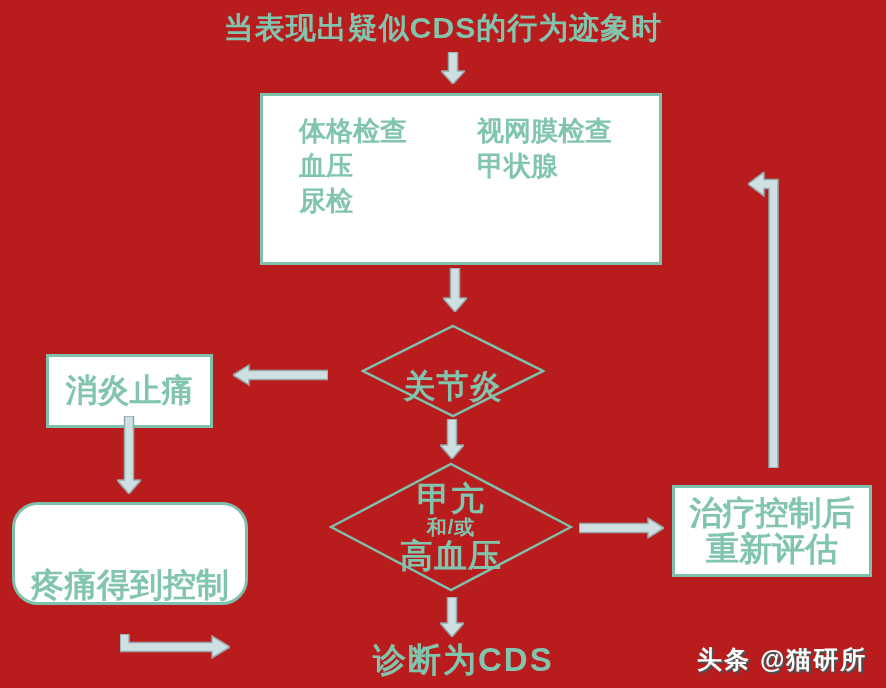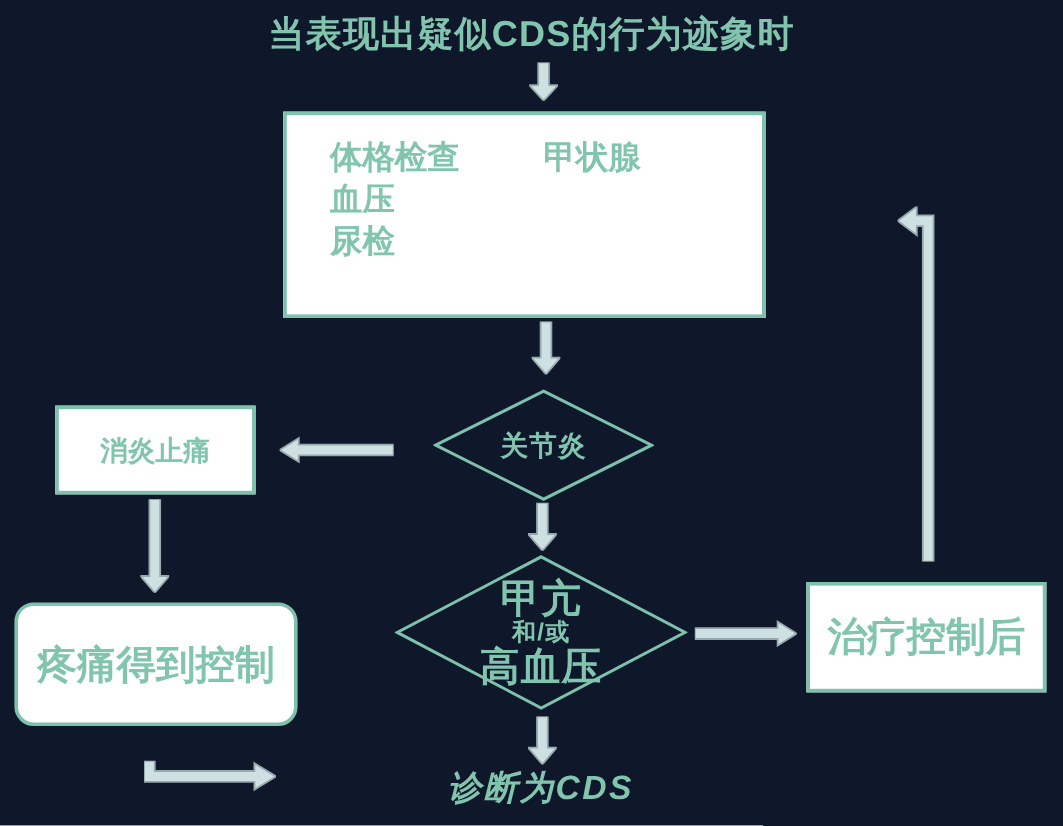--- a/index.html
+++ b/index.html
@@ -1,62 +1,63 @@
 <!DOCTYPE html>
 <html><head>
 <meta charset="utf-8">
 <style>
   html,body{margin:0;padding:0;background:#ffffff;}
   body{font-family:"Liberation Sans","DejaVu Sans",sans-serif;}
   #canvas{
-    position:relative;width:886px;height:688px;background:#0f172a;overflow:hidden;
+    position:relative;width:886px;height:688px;background:#b91c1c;overflow:hidden;
     font-weight:bold;color:#82c5af;
   }
   .abs{position:absolute;}
   .teal-text{color:#82c5af;font-weight:bold;letter-spacing:1px;}
   .box{
     position:absolute;border:3px solid #7ec2ad;background:#ffffff;
     display:flex;align-items:center;justify-content:center;text-align:center;
   }
-  .rounded{border-radius:16px;border-width:3px;}
+  .rounded{border-radius:26px;border-width:3px;justify-content:flex-end;}
   .diamond-svg polygon{fill:none;stroke:#7ec2ad;stroke-width:2.5;}
   .diamond-label{
     position:absolute;display:flex;flex-direction:column;align-items:center;justify-content:center;
     text-align:left;
   }
   .arrow polygon{fill:#cfe0e3;stroke:#97a9ad;stroke-width:1.5;stroke-linejoin:miter;}
   .title{font-size:30px;letter-spacing:1px;white-space:nowrap;}
   .exam-line{font-size:27px;line-height:35px;white-space:nowrap;}
-  .lbl-28{font-size:23px;white-space:nowrap;}
+  .lbl-28{font-size:32px;white-space:nowrap;margin-top:16px;}
   .lbl-26{font-size:33px;line-height:35px;white-space:nowrap;}
   .small-mid{font-size:20px;line-height:22px;}
-  .diagnosis{font-size:28px;letter-spacing:2px;white-space:nowrap;font-style:italic;}
+  .diagnosis{font-size:33px;letter-spacing:2px;white-space:nowrap;}
   .watermark{
     font-size:25px;color:#ffffff;letter-spacing:2px;white-space:nowrap;
     text-shadow:2px 2px 0 #4f4f4f, 1px 1px 0 #6a6a6a;
   }
 </style>
 </head>
 <body>
 
 <div id="canvas">
 
   <div class="abs title teal-text" style="left:0;top:8;width:886px;top:8px;text-align:center;">当表现出疑似CDS的行为迹象时</div>
 
   <svg class="abs arrow" style="left:441px;top:52px;" width="24" height="32" viewBox="0 0 24 32">
     <polygon points="7.5,0 16.5,0 16.5,19 24,19 12,32 0,19 7.5,19"></polygon>
   </svg>
 
-  <div class="box" style="left:236px;top:93px;width:396px;height:166px;text-decoration:underline;">
+  <div class="box" style="left:260px;top:93px;width:396px;height:166px;text-decoration:underline;">
     <div style="position:absolute;left:36px;top:18px;text-align:left;">
       <div class="exam-line">体格检查</div>
       <div class="exam-line">血压</div>
       <div class="exam-line">尿检</div>
     </div>
     <div style="position:absolute;left:214px;top:18px;text-align:left;">
+      <div class="exam-line">视网膜检查</div>
       <div class="exam-line">甲状腺</div>
     </div>
   </div>
 
   <svg class="abs arrow" style="left:443px;top:268px;" width="24" height="44" viewBox="0 0 24 44">
     <polygon points="7.5,0 16.5,0 16.5,30 24,30 12,44 0,30 7.5,30"></polygon>
   </svg>
 
   <svg class="abs diamond-svg" style="left:361px;top:324px;" width="184" height="94" viewBox="0 0 184 94">
     <polygon points="92,2 182,47 92,92 2,47"></polygon>
@@ -91,30 +92,32 @@
     <div class="small-mid">和/或</div>
     <div class="lbl-26">高血压</div>
   </div>
 
   <svg class="abs arrow" style="left:579px;top:516px;" width="85" height="24" viewBox="0 0 85 24">
     <polygon points="85,12 69,2 69,7.5 0,7.5 0,16.5 69,16.5 69,22"></polygon>
   </svg>
 
   <div class="box" style="left:672px;top:485px;width:194px;height:86px;flex-direction:column;">
     <div class="lbl-26" style="line-height:36px;">治疗控制后</div>
+    <div class="lbl-26" style="line-height:36px;">重新评估</div>
   </div>
 
   <svg class="abs arrow" style="left:748px;top:172px;" width="32" height="296" viewBox="0 0 32 296">
     <polygon points="0,12 16,0 16,7.5 30,7.5 30,296 21,296 21,16.5 16,16.5 16,24"></polygon>
   </svg>
 
   <svg class="abs arrow" style="left:440px;top:597px;" width="24" height="40" viewBox="0 0 24 40">
     <polygon points="7.5,0 16.5,0 16.5,26 24,26 12,40 0,26 7.5,26"></polygon>
   </svg>
 
   <svg class="abs arrow" style="left:120px;top:634px;" width="110" height="26" viewBox="0 0 110 26">
     <polygon points="0,0 9,0 9,8.5 92,8.5 92,2 110,13 92,24 92,17.5 0,17.5"></polygon>
   </svg>
 
   <div class="abs diagnosis teal-text" style="left:373px;top:638px;">诊断为CDS</div>
 
+  <div class="abs watermark" style="left:697px;top:643px;">头条 @猫研所</div>
 
 </div>
 
 </body></html>

